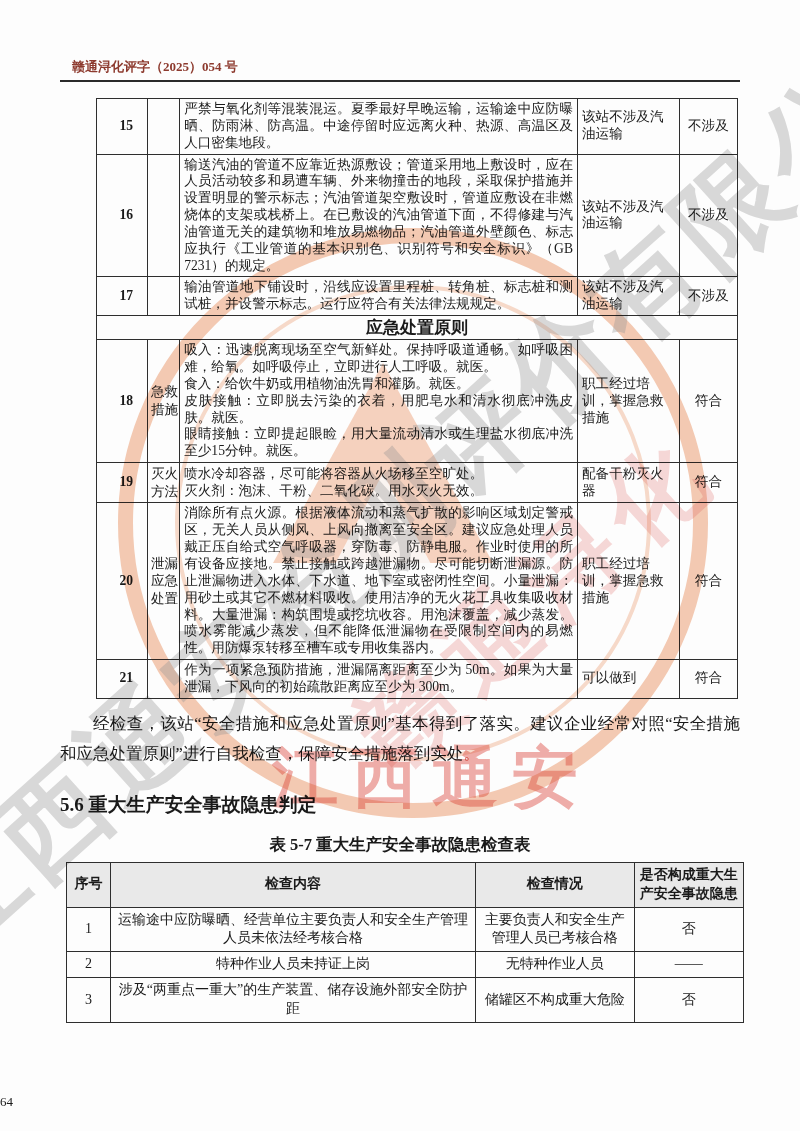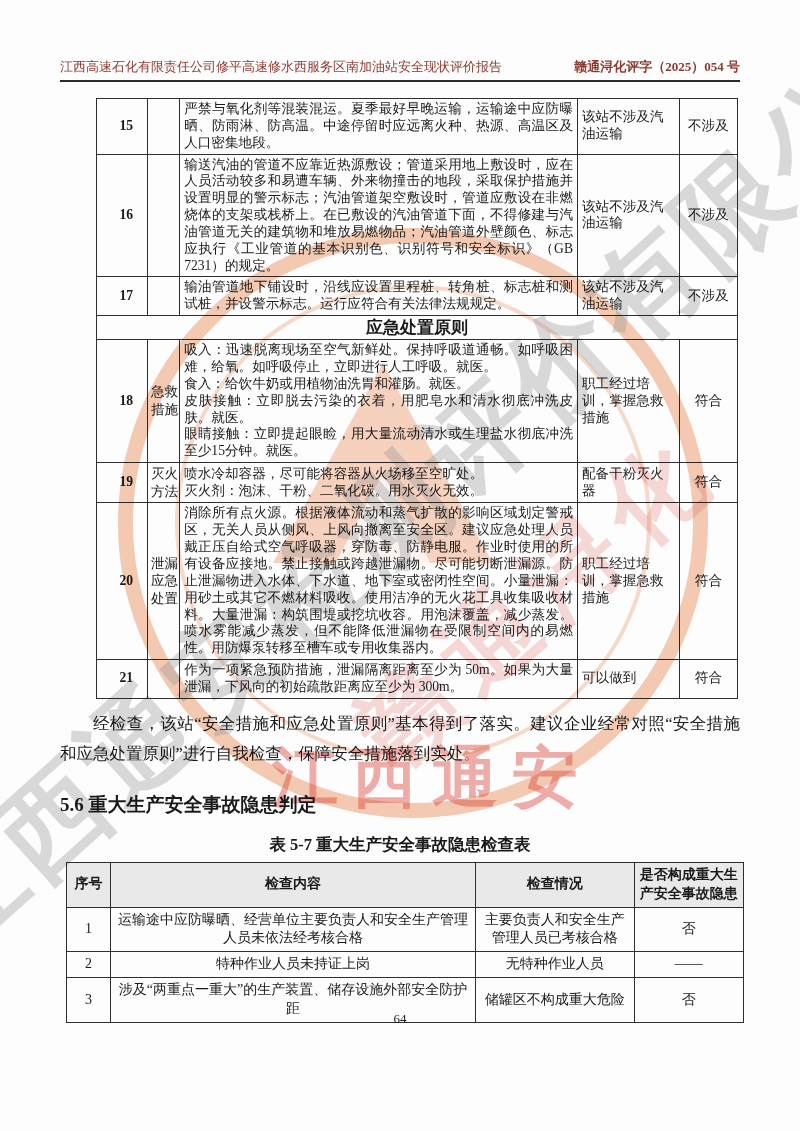--- a/index.html
+++ b/index.html
@@ -34,21 +34,21 @@
   .tbl-title{margin:16px 0 6px 0;text-align:center;font-size:16.5px;font-weight:bold;}
   
   .t-check{width:678px;margin:0 0 0 6px;font-size:14px;line-height:1.35;}
   .t-check td,.t-check th{border:1px solid #2e2e2e;padding:3px 4px;vertical-align:middle;}
   .t-check thead th{background:#e9e9e9;font-weight:bold;text-align:center;}
   .t-check .c-no{width:36px;text-align:center;margin-left:28px;}
   .t-check .c-content{width:372px;text-align:center;}
   .t-check .c-situation{width:156px;text-align:center;}
   .t-check .c-result{width:104px;text-align:center;}
   
-  .page-number{position:absolute;left:0;right:0;top:1011px;text-align:center;
+  .page-number{position:absolute;left:0;right:0;top:1094px;
     font-size:13px;z-index:2;}
   
   .wm-layer{position:absolute;inset:0;z-index:3;pointer-events:none;
     mix-blend-mode:multiply;}
   .wm-stamp{position:absolute;left:118px;top:228px;width:560px;height:560px;
     border:15px solid rgba(236,151,106,0.50);border-radius:50%;}
   .wm-stamp-inner{position:absolute;left:42px;top:42px;right:42px;bottom:42px;
     border:4px solid rgba(236,151,106,0.35);border-radius:50%;}
   .wm-stamp-tri{position:absolute;left:140px;top:120px;width:0;height:0;
     border-left:110px solid transparent;border-right:110px solid transparent;
@@ -80,21 +80,20 @@
       <div class="wm-stamp-tri-in"></div>
     </div>
     <div class="wm-diag-gray">江西通安检测评价有限公司</div>
     <div class="wm-diag-red">赣通浔化</div>
     <div class="wm-red-horiz">江西通安</div>
   </div>
 
   <div class="content">
 
     <div class="doc-header">
-      <span class="left">江西高速石化有限责任公司修平高速修水西服务区南加油站安全现状评价报告</span>
       <span class="right">赣通浔化评字（2025）054 号</span>
     </div>
 
     <table class="t-main">
       <tbody id="main-tbody">
           <tr>
             <td class="c-no">15</td>
             <td class="c-cat"></td>
             <td class="c-content">严禁与氧化剂等混装混运。夏季最好早晚运输，运输途中应防曝晒、防雨淋、防高温。中途停留时应远离火种、热源、高温区及人口密集地段。</td>
             <td class="c-status">该站不涉及汽油运输</td>

